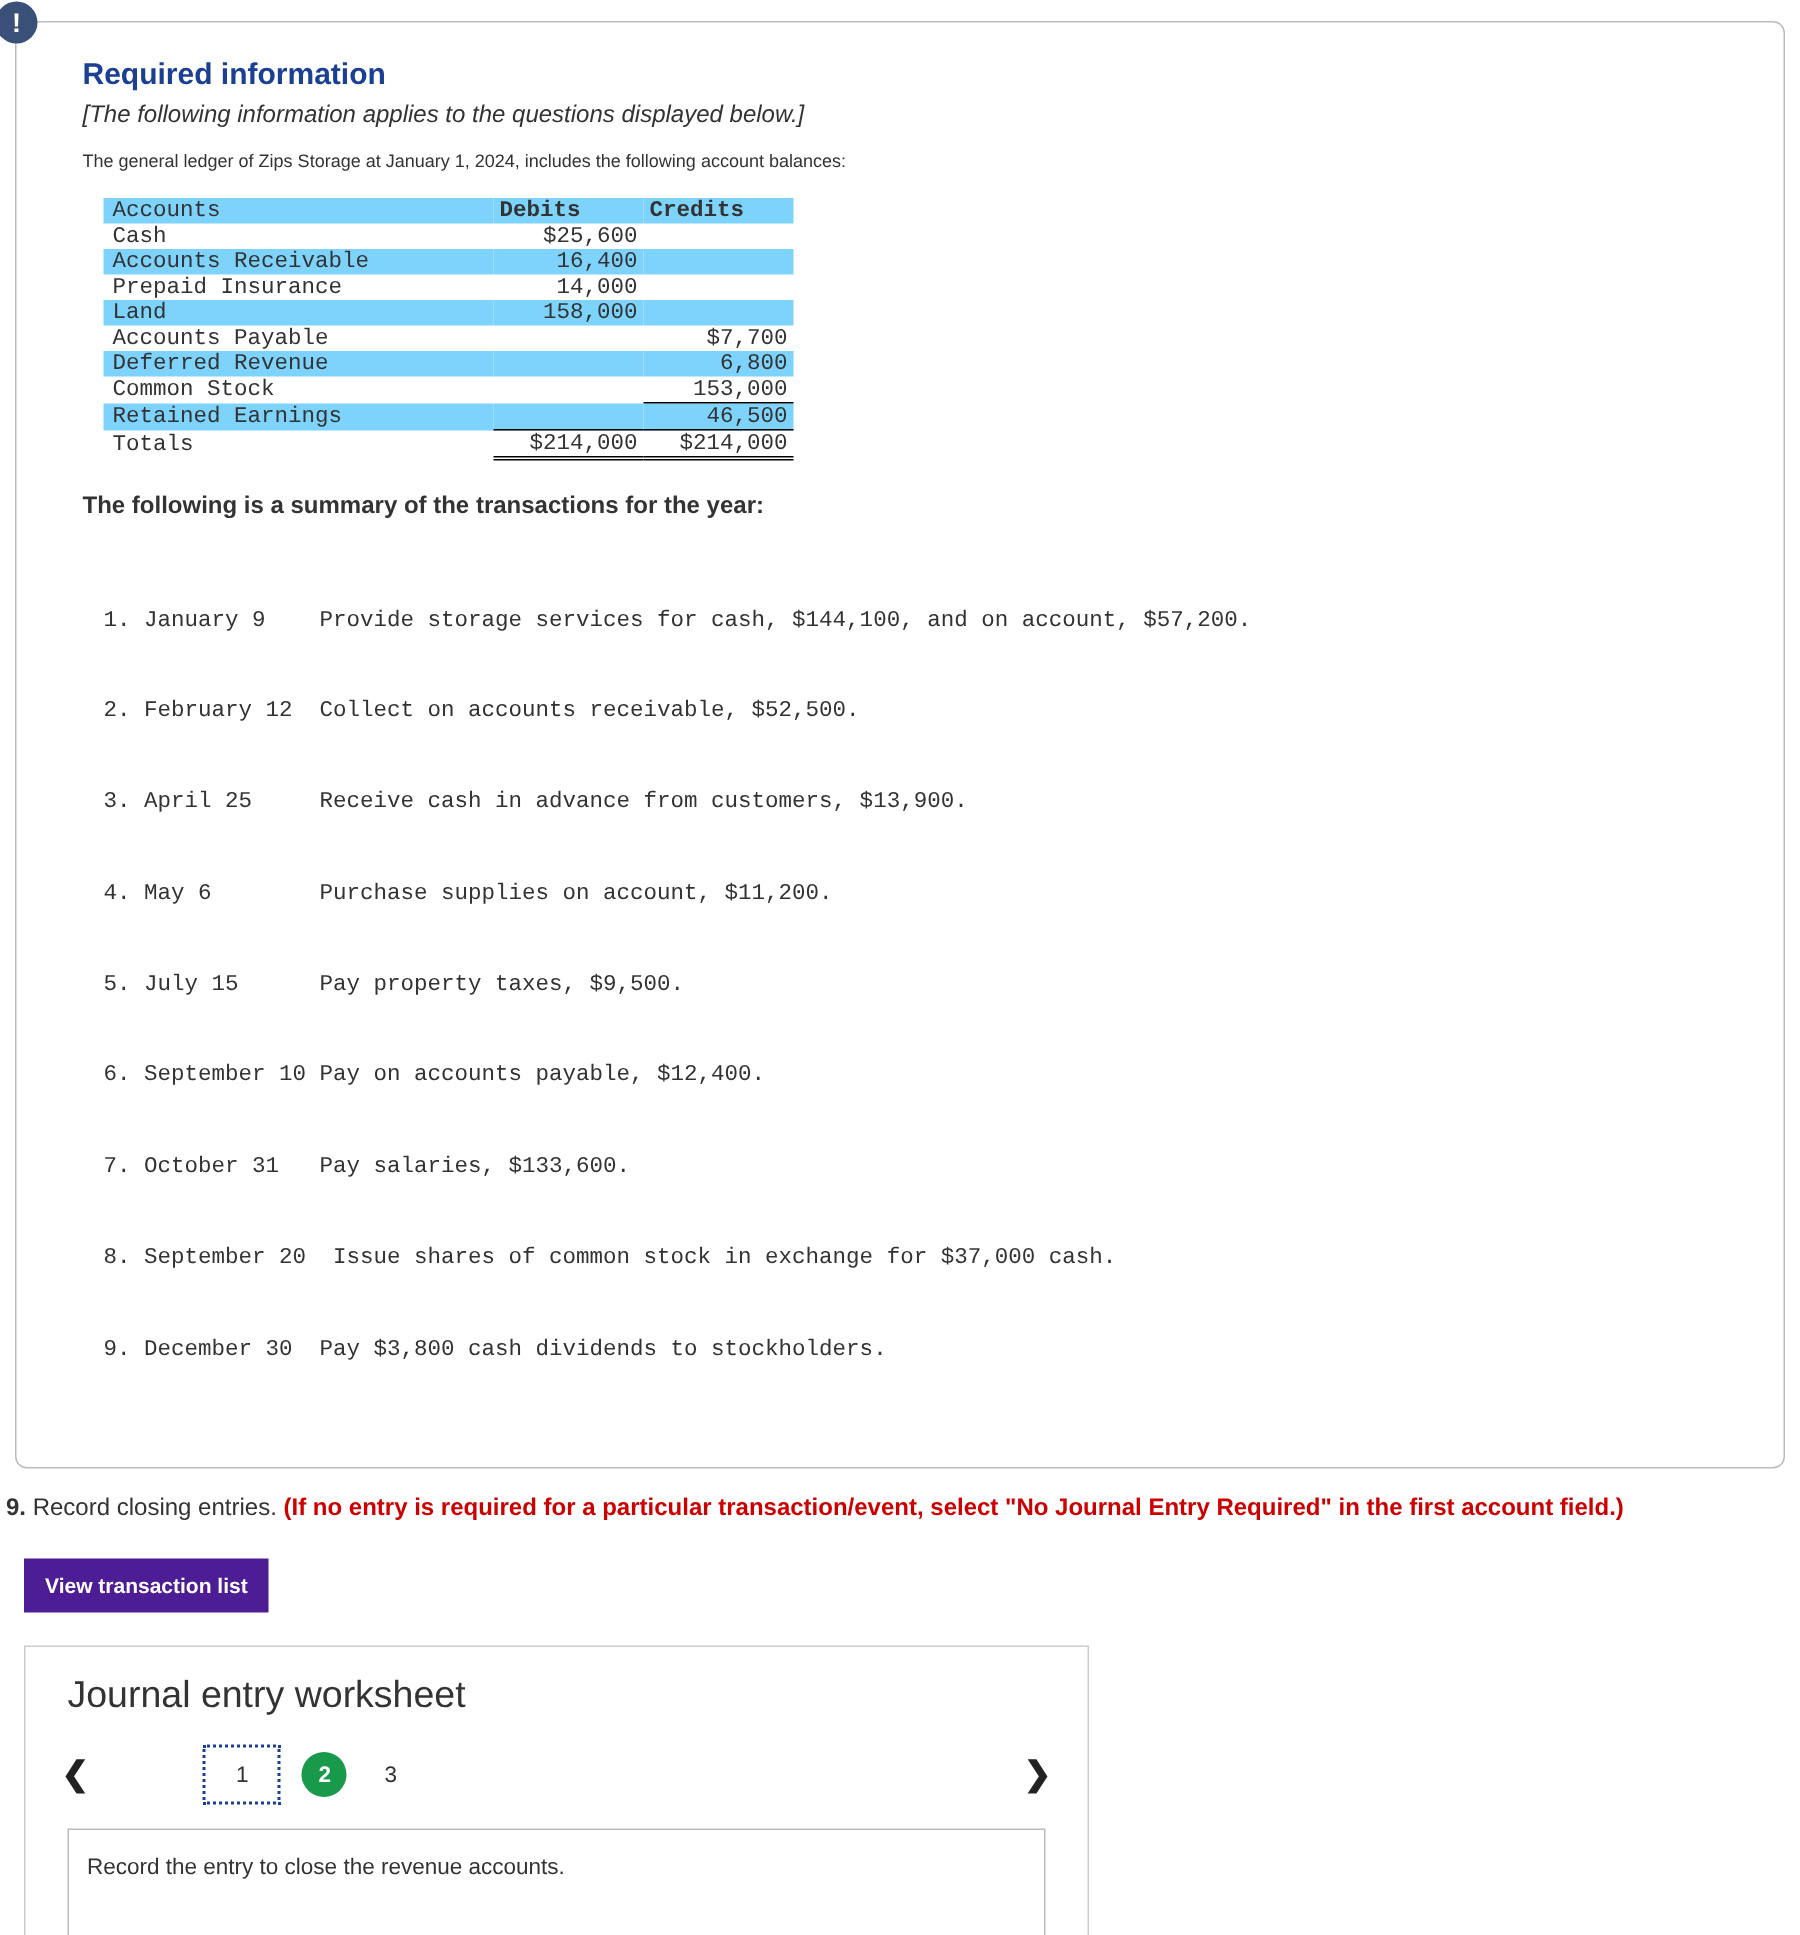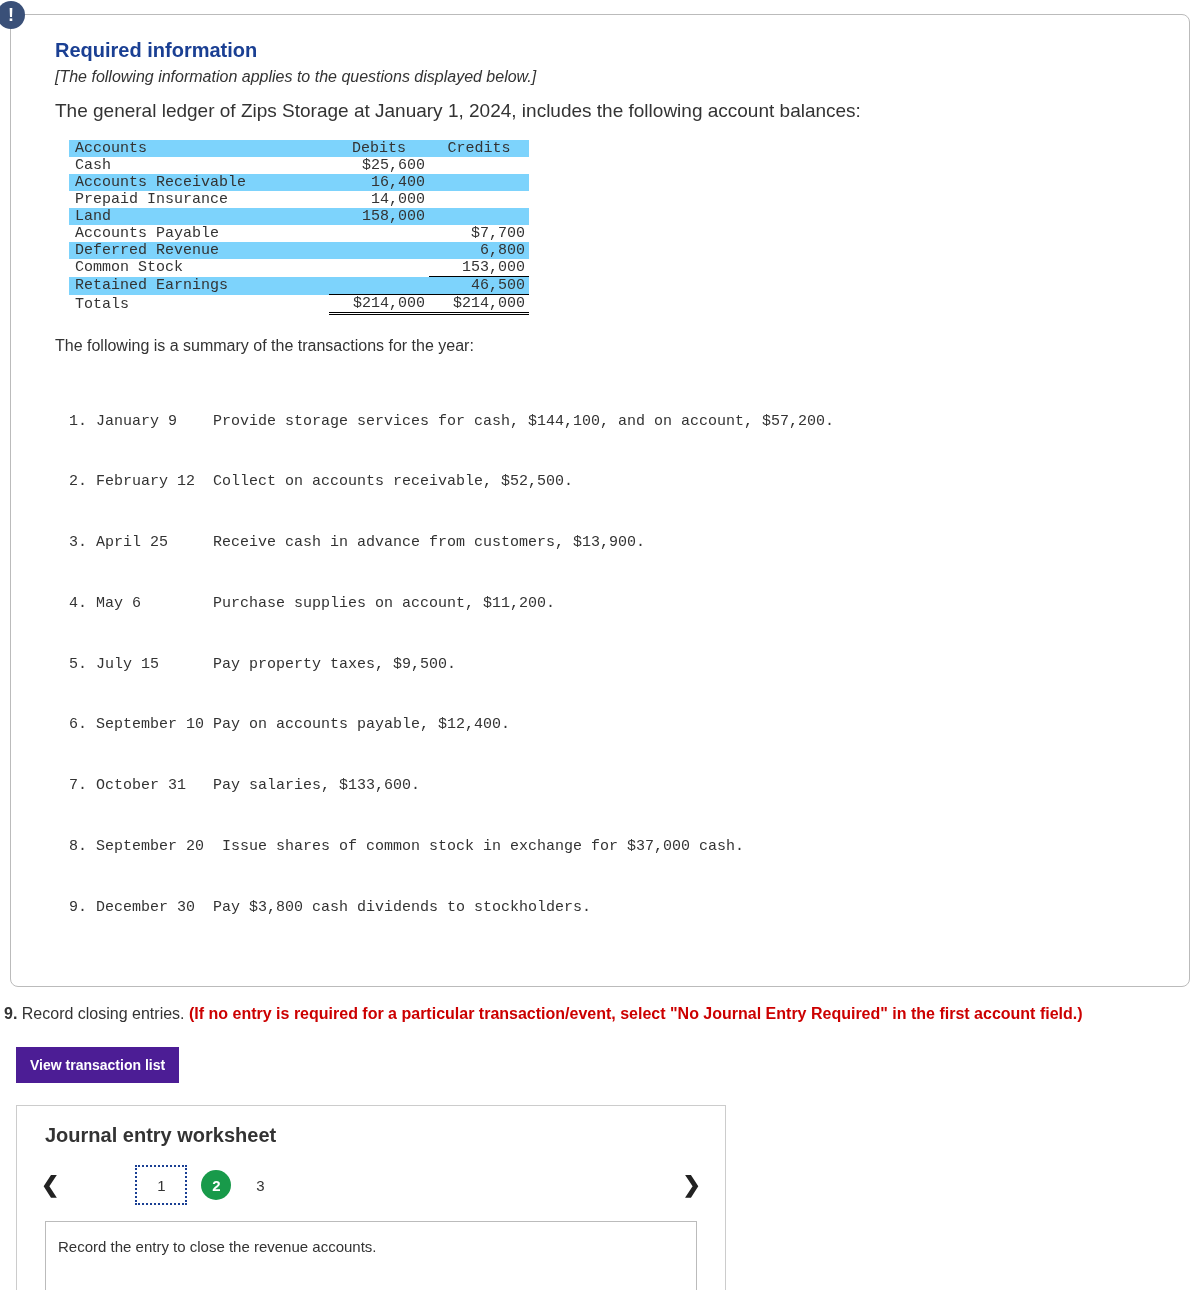--- a/index.html
+++ b/index.html
@@ -37,21 +37,21 @@
     font-weight: bold;
     font-size: 20px;
     margin-bottom: 6px;
   }
   .italic-note {
     font-style: italic;
     font-size: 16px;
     margin-bottom: 14px;
   }
   .lead-sentence {
-    font-size: 19px;
+    font-size: 12px;
     margin-bottom: 18px;
   }
   .mono-block {
     font-family: "Courier New", Courier, monospace;
     font-size: 15px;
     line-height: 1.35;
     white-space: pre;
   }
   .ledger-table {
     border-collapse: collapse;
@@ -59,24 +59,24 @@
     font-size: 15px;
     margin-left: 14px;
     margin-bottom: 22px;
   }
   .ledger-table td {
     padding: 0 4px;
   }
   .ledger-table tr.shade td { background: #7dd3fc; }
   .ledger-table td.acct { width: 260px; text-align: left; padding-left: 6px;}
   .ledger-table td.num { width: 100px; text-align: right; }
-  .ledger-table td.head { text-align: center; }
+  .ledger-table td.head { text-align: left; font-weight: bold; }
   .ledger-table td.sumline { border-top: 1px solid #000; }
   .ledger-table tr.dbl td.num { border-bottom: 3px double #000; }
-  .between-sentence { font-size: 16px; margin: 8px 0 16px 0;}
+  .between-sentence { font-size: 16px; margin: 8px 0 16px 0; font-weight: bold;}
   .txn-list { margin-left: 14px; margin-bottom: 4px;}
 
   .question-line { font-size: 16px; margin: 8px 0 24px 0; }
   .question-line .red-part { color: #c00; font-weight: bold; }
   .question-line .num-part { font-weight: bold; }
 
   .btn-blue {
     background: #4c1d95;
     color: #fff;
     border: none;
@@ -88,22 +88,22 @@
   }
   .worksheet-wrap {
     border: 1px solid #ccc;
     margin: 22px 4px 10px 12px;
     width: 710px;
     padding: 14px 0 14px 0;
     position: relative;
   }
   .ws-title {
     font-family: Verdana, Geneva, sans-serif;
-    font-weight: bold;
-    font-size: 20px;
+    font-weight: normal;
+    font-size: 25px;
     margin: 4px 0 12px 28px;
   }
   .pager-row {
     display: flex;
     align-items: center;
     gap: 14px;
     padding: 6px 16px 10px 16px;
   }
   .chevron {
     font-size: 22px;

